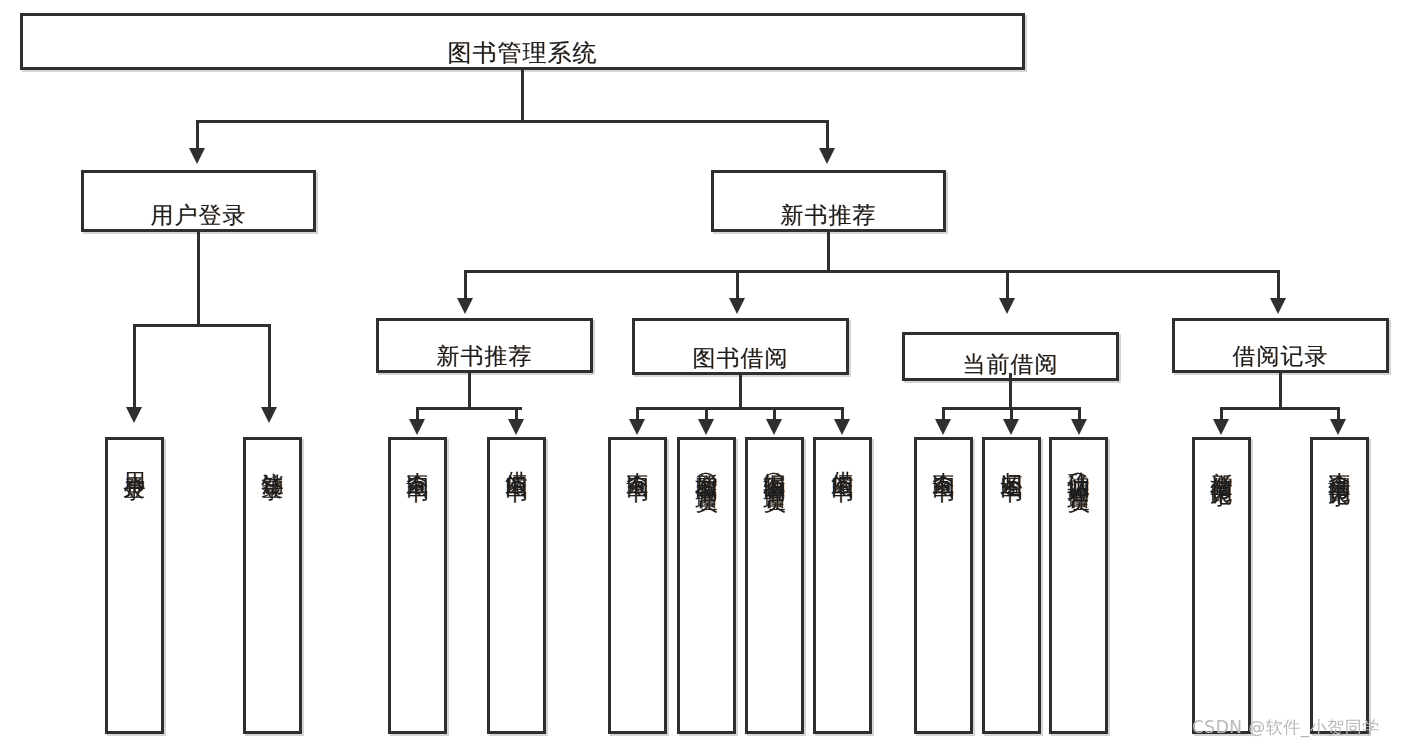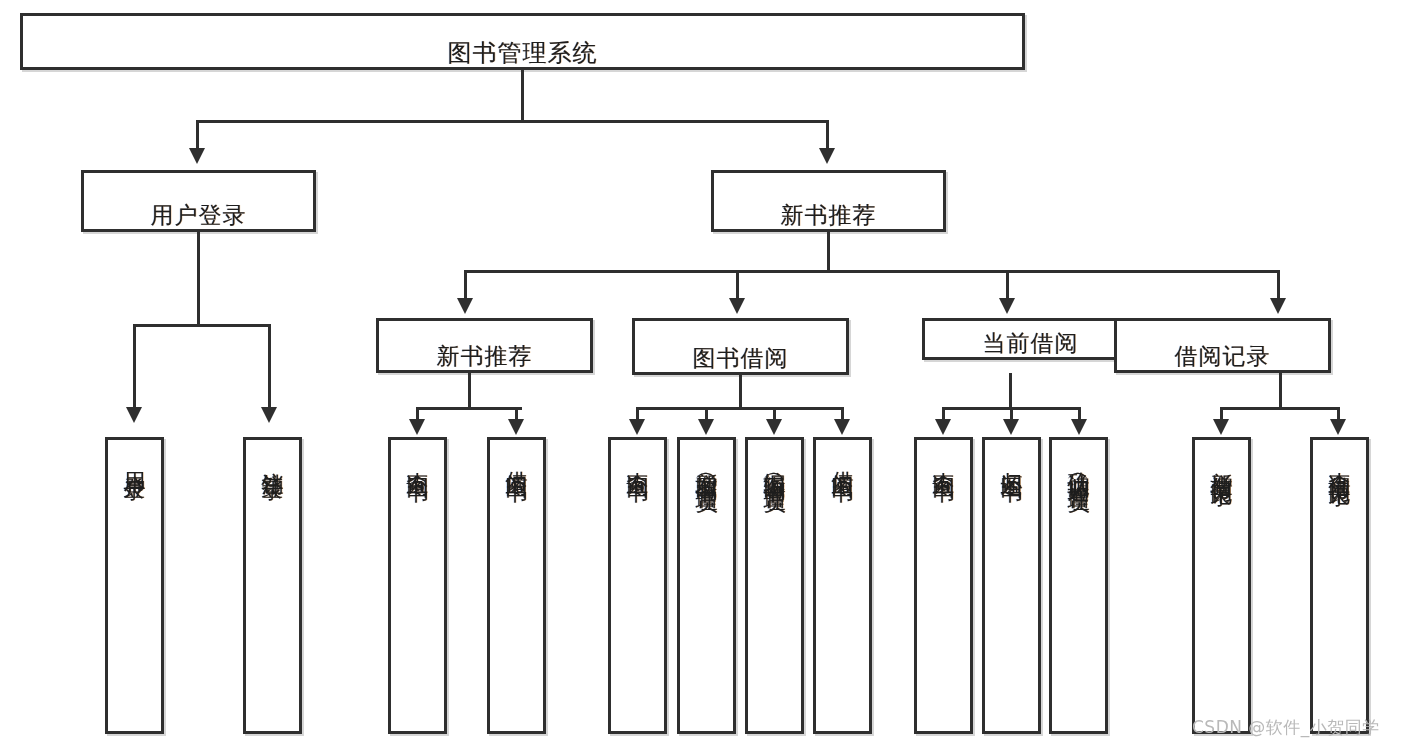--- a/index.html
+++ b/index.html
@@ -129,24 +129,24 @@
   <div class="arrow" style="left:999px; top:298px;"></div>
   <div class="edge v" style="left:1277px; top:270px; width:3px; height:30px;"></div>
   <div class="arrow" style="left:1270px; top:298px;"></div>
 
   <div class="node" style="left:376px; top:318px; width:217px; height:55px;">
     <span class="label">新书推荐</span>
   </div>
   <div class="node" style="left:632px; top:318px; width:217px; height:57px;">
     <span class="label">图书借阅</span>
   </div>
-  <div class="node" style="left:902px; top:318px; width:217px; height:42px;margin-left:20px;">
+  <div class="node" style="left:902px; top:332px; width:217px; height:49px;">
     <span class="label">当前借阅</span>
   </div>
-  <div class="node" style="left:1114px; top:318px; width:217px; height:55px;">
+  <div class="node" style="left:1172px; top:318px; width:217px; height:55px;">
     <span class="label">借阅记录</span>
   </div>
 
   <div class="edge v" style="left:468px; top:373px; width:3px; height:36px;"></div>
   <div class="edge h" style="left:416px; top:407px; width:106px; height:3px;"></div>
   <div class="edge v" style="left:416px; top:407px; width:3px; height:14px;"></div>
   <div class="arrow" style="left:409px; top:419px;"></div>
   <div class="edge v" style="left:515px; top:407px; width:3px; height:14px;"></div>
   <div class="arrow" style="left:508px; top:419px;"></div>
 

